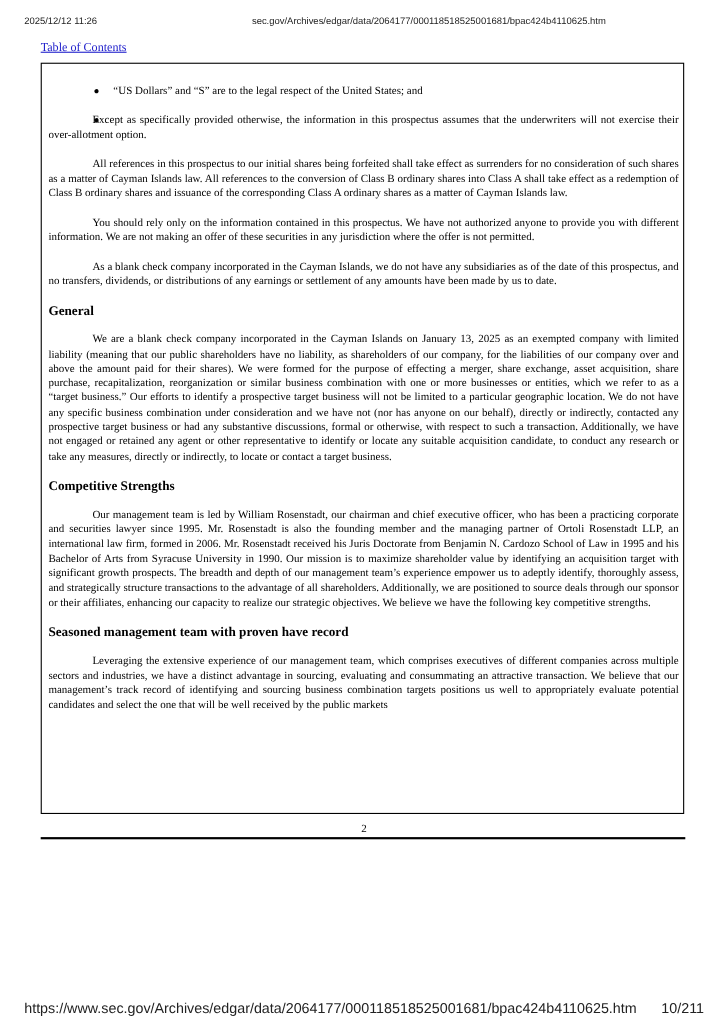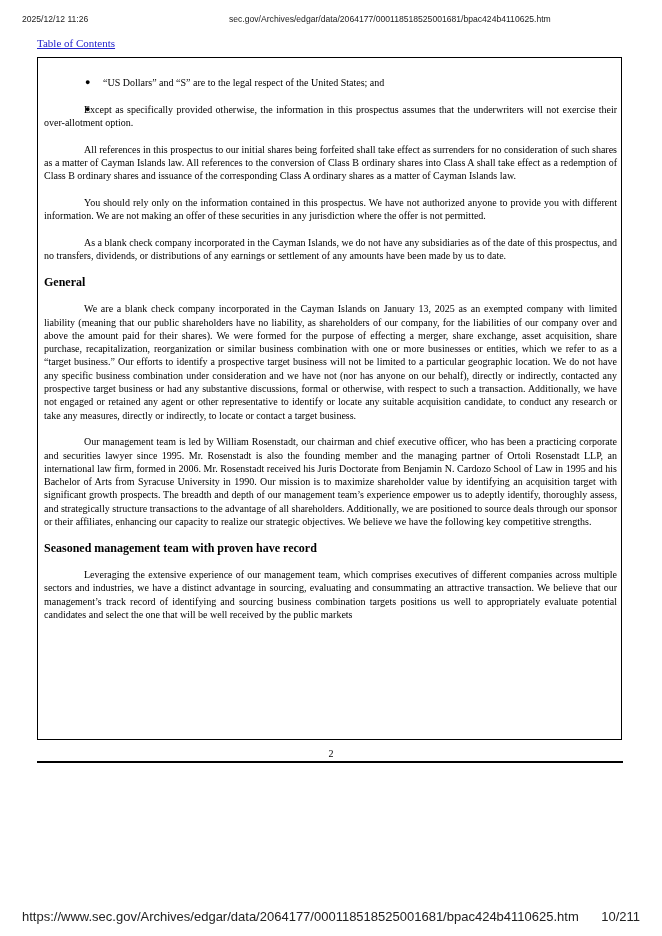--- a/index.html
+++ b/index.html
@@ -148,20 +148,21 @@
     </div>
 
     <p class="para">Except as specifically provided otherwise, the information in this prospectus assumes that the underwriters will not exercise their over-allotment option.</p>
     <p class="para">All references in this prospectus to our initial shares being forfeited shall take effect as surrenders for no consideration of such shares as a matter of Cayman Islands law. All references to the conversion of Class B ordinary shares into Class A shall take effect as a redemption of Class B ordinary shares and issuance of the corresponding Class A ordinary shares as a matter of Cayman Islands law.</p>
     <p class="para">You should rely only on the information contained in this prospectus. We have not authorized anyone to provide you with different information. We are not making an offer of these securities in any jurisdiction where the offer is not permitted.</p>
     <p class="para">As a blank check company incorporated in the Cayman Islands, we do not have any subsidiaries as of the date of this prospectus, and no transfers, dividends, or distributions of any earnings or settlement of any amounts have been made by us to date.</p>
 
     <h3 class="section-heading">General</h3>
     <p class="para">We are a blank check company incorporated in the Cayman Islands on January 13, 2025 as an exempted company with limited liability (meaning that our public shareholders have no liability, as shareholders of our company, for the liabilities of our company over and above the amount paid for their shares). We were formed for the purpose of effecting a merger, share exchange, asset acquisition, share purchase, recapitalization, reorganization or similar business combination with one or more businesses or entities, which we refer to as a “target business.” Our efforts to identify a prospective target business will not be limited to a particular geographic location. We do not have any specific business combination under consideration and we have not (nor has anyone on our behalf), directly or indirectly, contacted any prospective target business or had any substantive discussions, formal or otherwise, with respect to such a transaction. Additionally, we have not engaged or retained any agent or other representative to identify or locate any suitable acquisition candidate, to conduct any research or take any measures, directly or indirectly, to locate or contact a target business.</p>
 
+    <h3 class="section-heading">Competitive Strengths</h3>
     <p class="para">Our management team is led by William Rosenstadt, our chairman and chief executive officer, who has been a practicing corporate and securities lawyer since 1995. Mr. Rosenstadt is also the founding member and the managing partner of Ortoli Rosenstadt LLP, an international law firm, formed in 2006. Mr. Rosenstadt received his Juris Doctorate from Benjamin N. Cardozo School of Law in 1995 and his Bachelor of Arts from Syracuse University in 1990. Our mission is to maximize shareholder value by identifying an acquisition target with significant growth prospects. The breadth and depth of our management team’s experience empower us to adeptly identify, thoroughly assess, and strategically structure transactions to the advantage of all shareholders. Additionally, we are positioned to source deals through our sponsor or their affiliates, enhancing our capacity to realize our strategic objectives. We believe we have the following key competitive strengths.</p>
 
     <h3 class="section-heading">Seasoned management team with proven have record</h3>
     <p class="para">Leveraging the extensive experience of our management team, which comprises executives of different companies across multiple sectors and industries, we have a distinct advantage in sourcing, evaluating and consummating an attractive transaction. We believe that our management’s track record of identifying and sourcing business combination targets positions us well to appropriately evaluate potential candidates and select the one that will be well received by the public markets</p>
 
   </div>
 </div>
 
 <div class="page-number">2</div>
 <div class="page-rule"></div>

